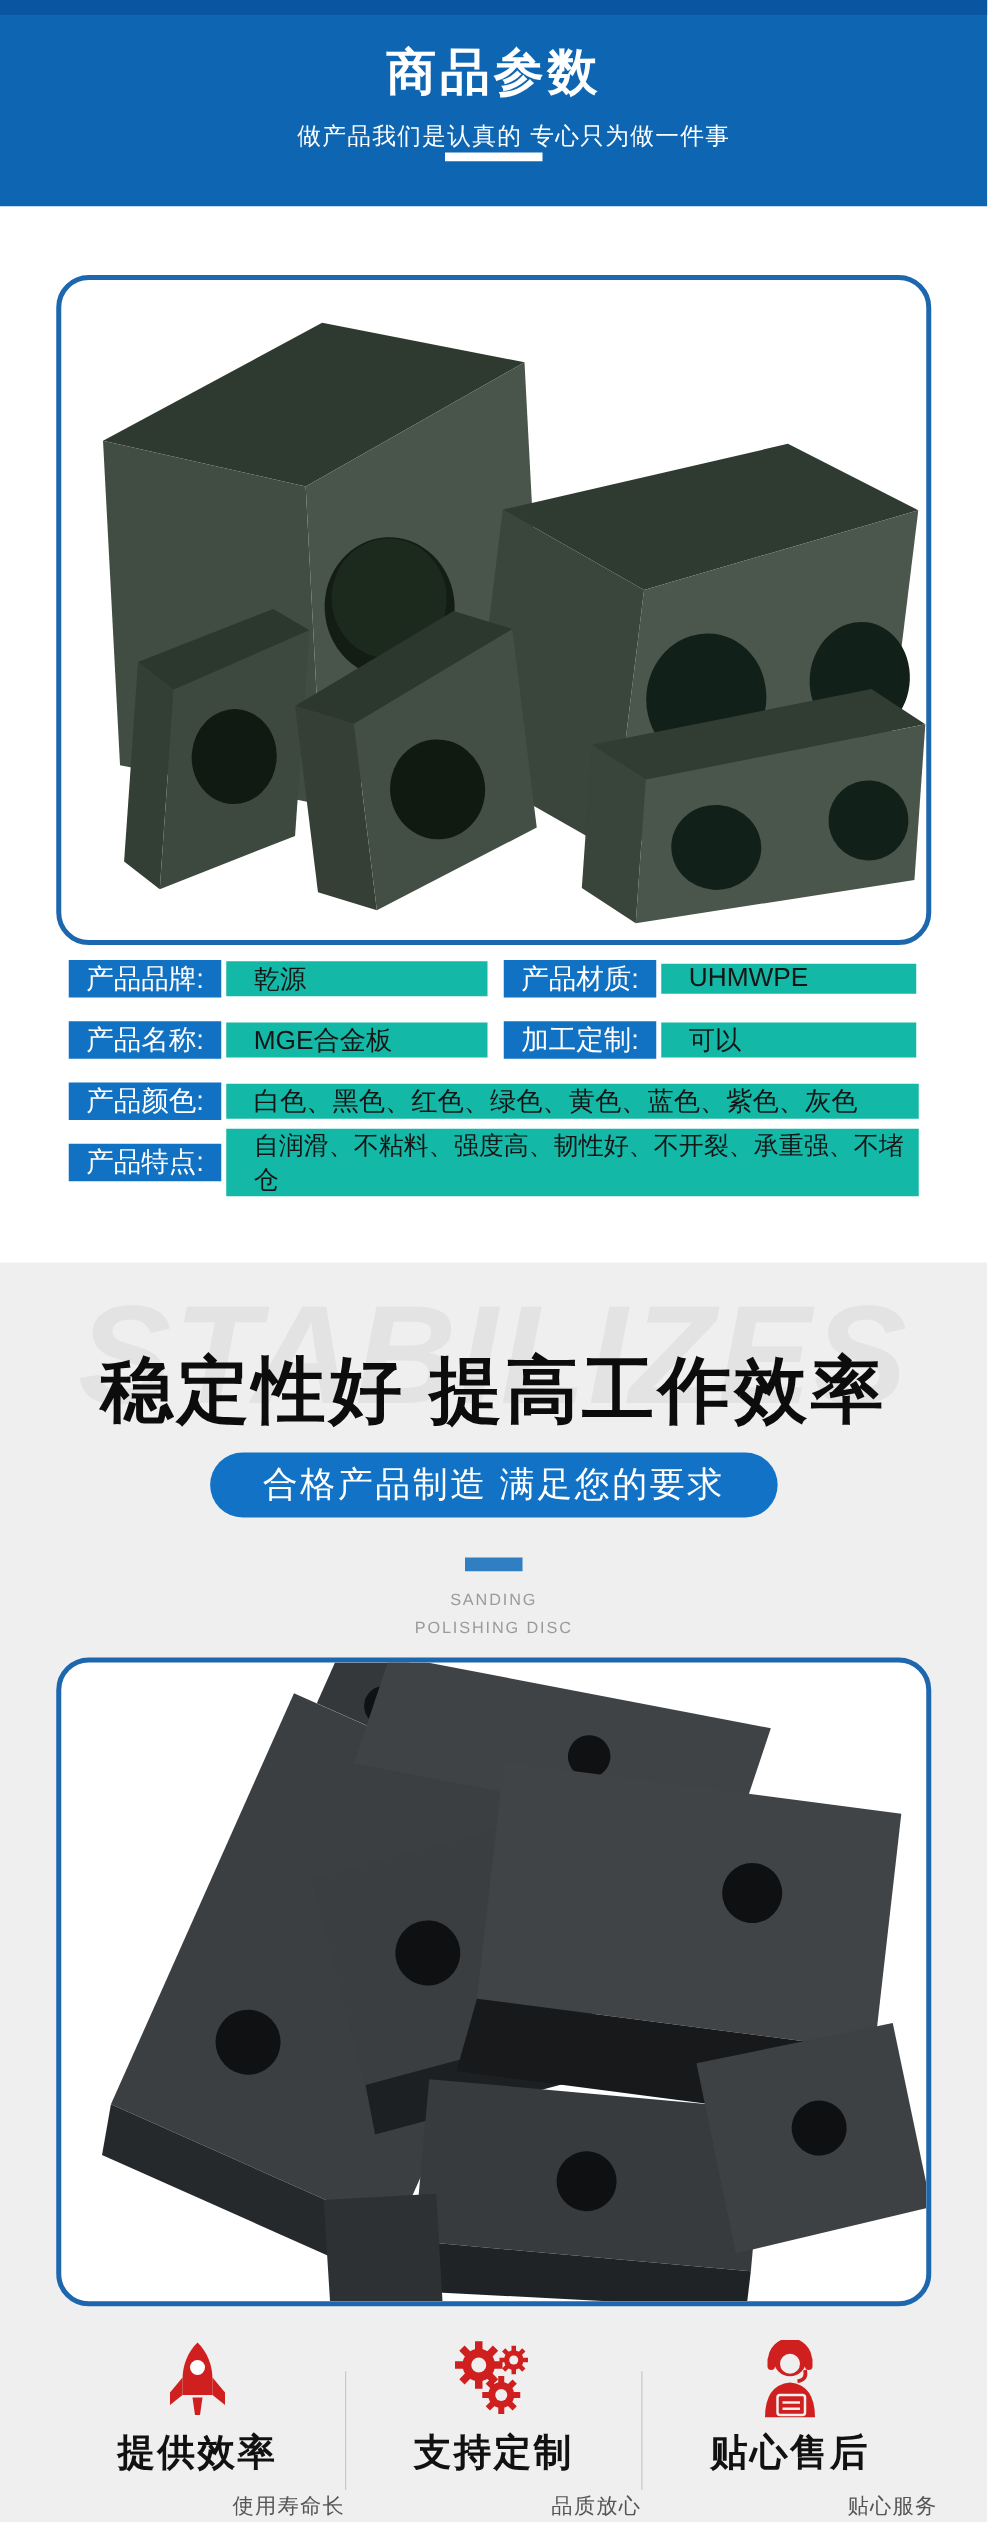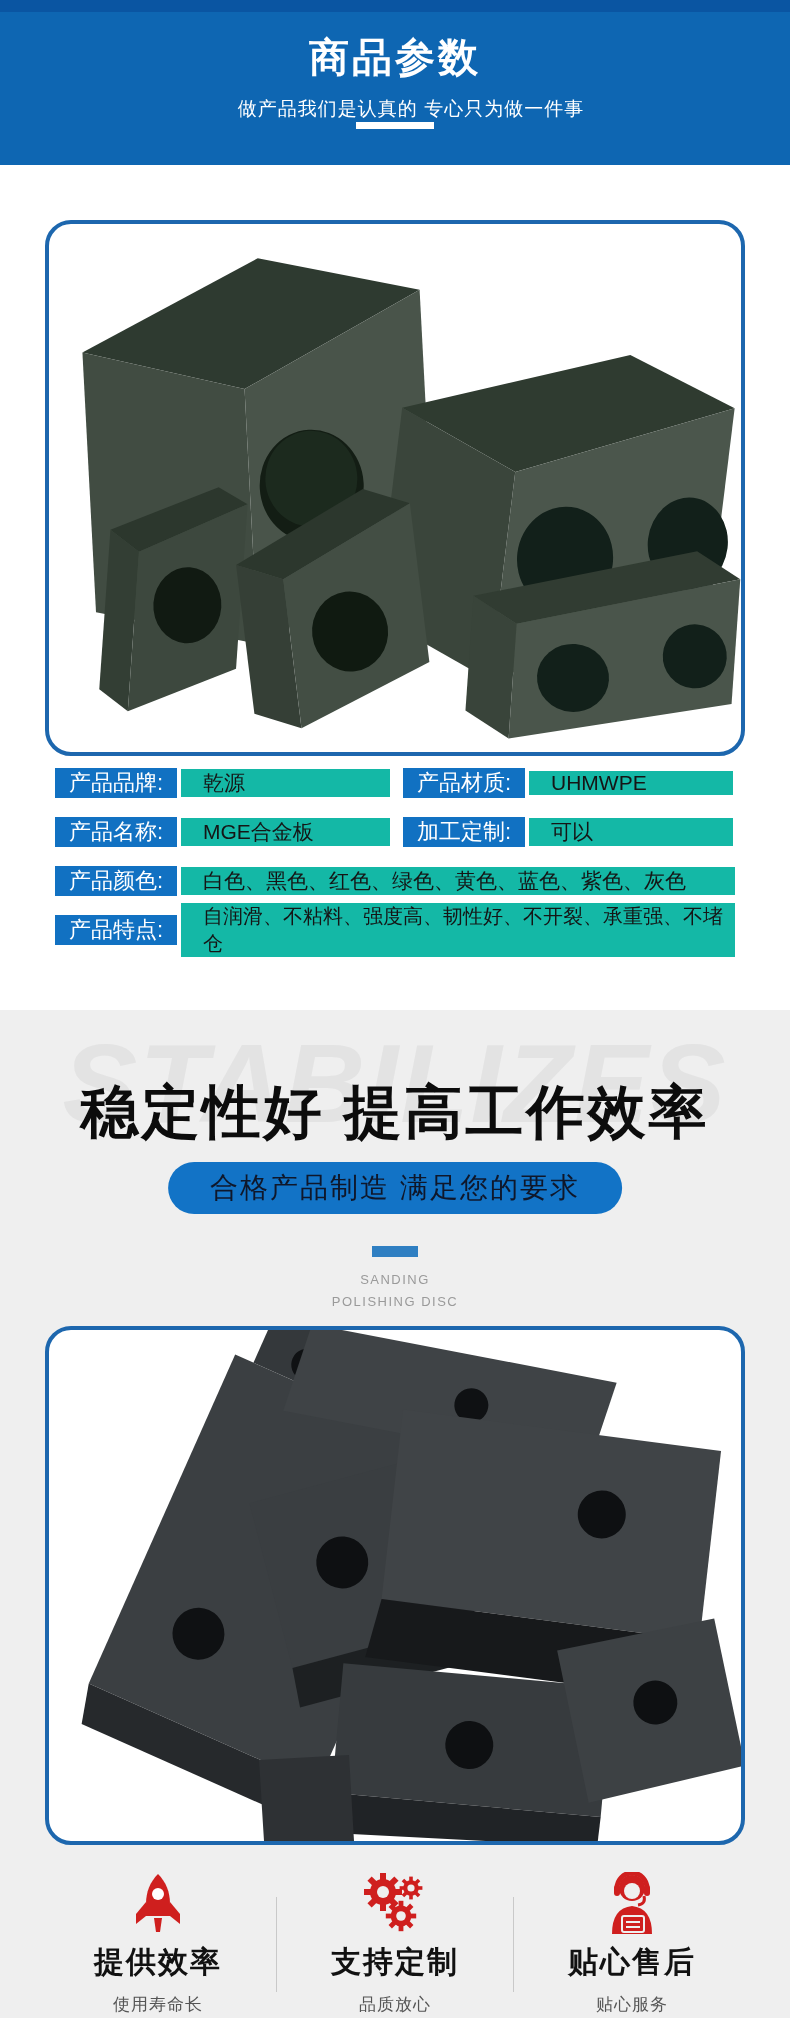--- a/index.html
+++ b/index.html
@@ -29,32 +29,32 @@
   .gap13{width:13px;flex:none;}
   
   .gray{position:absolute;top:1010px;left:0;width:790px;height:1008px;background:#efefef;}
   .wm{position:absolute;top:1028px;left:-30px;width:850px;text-align:center;line-height:1;
       font-size:112px;font-weight:bold;font-style:italic;color:#e3e3e3;
       letter-spacing:2px;white-space:nowrap;}
   .bigtitle{position:absolute;top:1074px;left:0;width:790px;text-align:center;
             font-size:58px;font-weight:900;color:#0c0c0c;letter-spacing:3px;}
   .pill{position:absolute;top:1162px;left:50%;transform:translateX(-50%);
         height:52px;line-height:52px;padding:0 42px;border-radius:27px;
-        background:#1273c6;color:#0f172a;font-size:28px;letter-spacing:2px;white-space:nowrap;}
+        background:#1273c6;color:#ffffff;font-size:28px;letter-spacing:2px;white-space:nowrap;}
   .dash{position:absolute;top:1246px;left:372px;width:46px;height:11px;background:#2f7fc2;}
   .tagline{position:absolute;left:0;width:790px;text-align:center;color:#9a9a9a;
            font-size:13px;letter-spacing:1.5px;}
   #tag1{top:1272px;} #tag2{top:1294px;}
   
   .feats{position:absolute;top:1862px;left:40px;width:710px;display:flex;align-items:flex-start;}
   .fcol{flex:1;text-align:center;}
   .fdiv{width:1px;height:95px;background:#c9c9c9;margin-top:35px;flex:none;}
   .ficon{height:62px;margin-top:10px;display:flex;align-items:center;justify-content:center;}
   .ftitle{font-size:30px;font-weight:bold;color:#111;margin-top:8px;letter-spacing:2px;}
-  .fsub{font-size:17px;color:#555;margin-top:10px;letter-spacing:1px;}
+  .fsub{font-size:17px;color:#555;margin-top:10px;letter-spacing:1px;text-align:right;}
 </style>
 </head>
 <body>
 
 <div id="page">
 
   <div class="hdr">
     <div class="hdr-strip"></div>
     <div class="hdr-title">商品参数</div>
     <div class="hdr-sub">做产品我们是认真的 专心只为做一件事</div>

